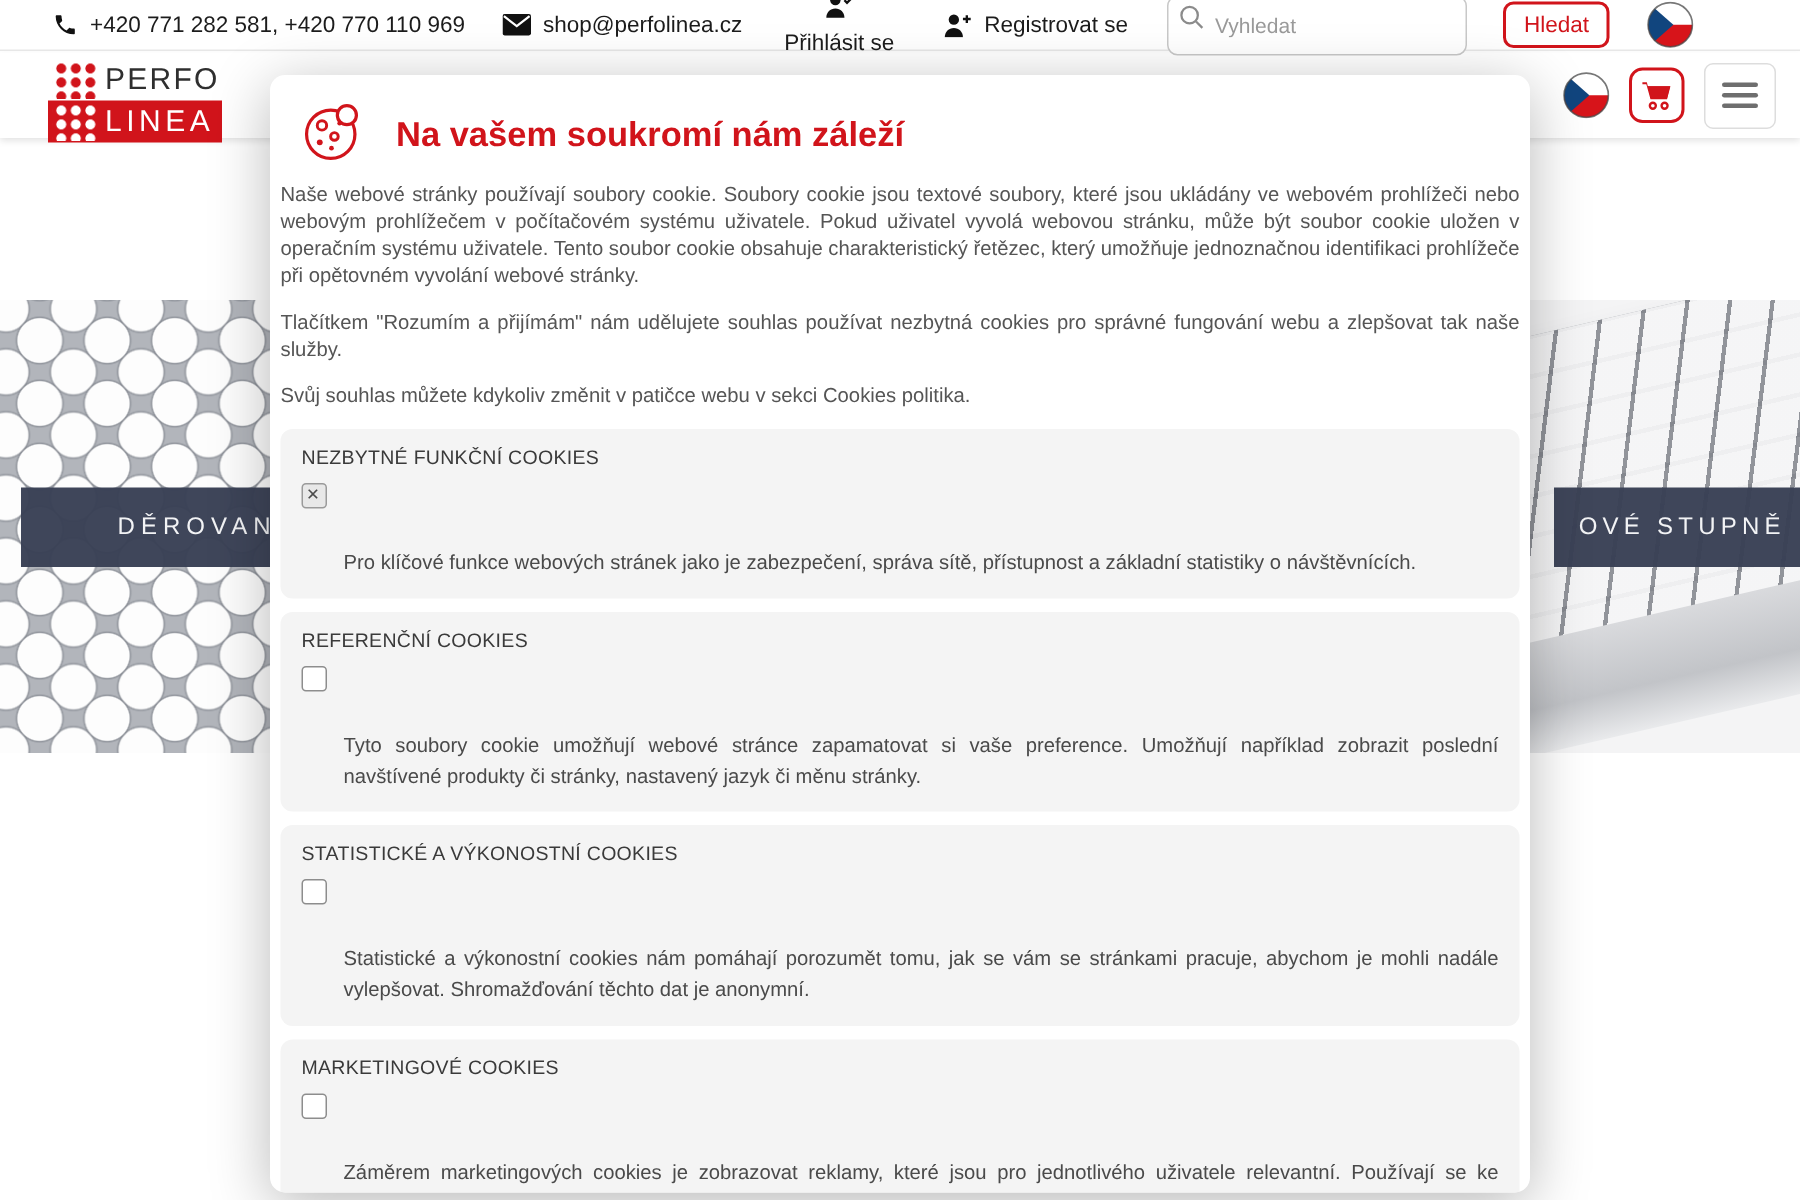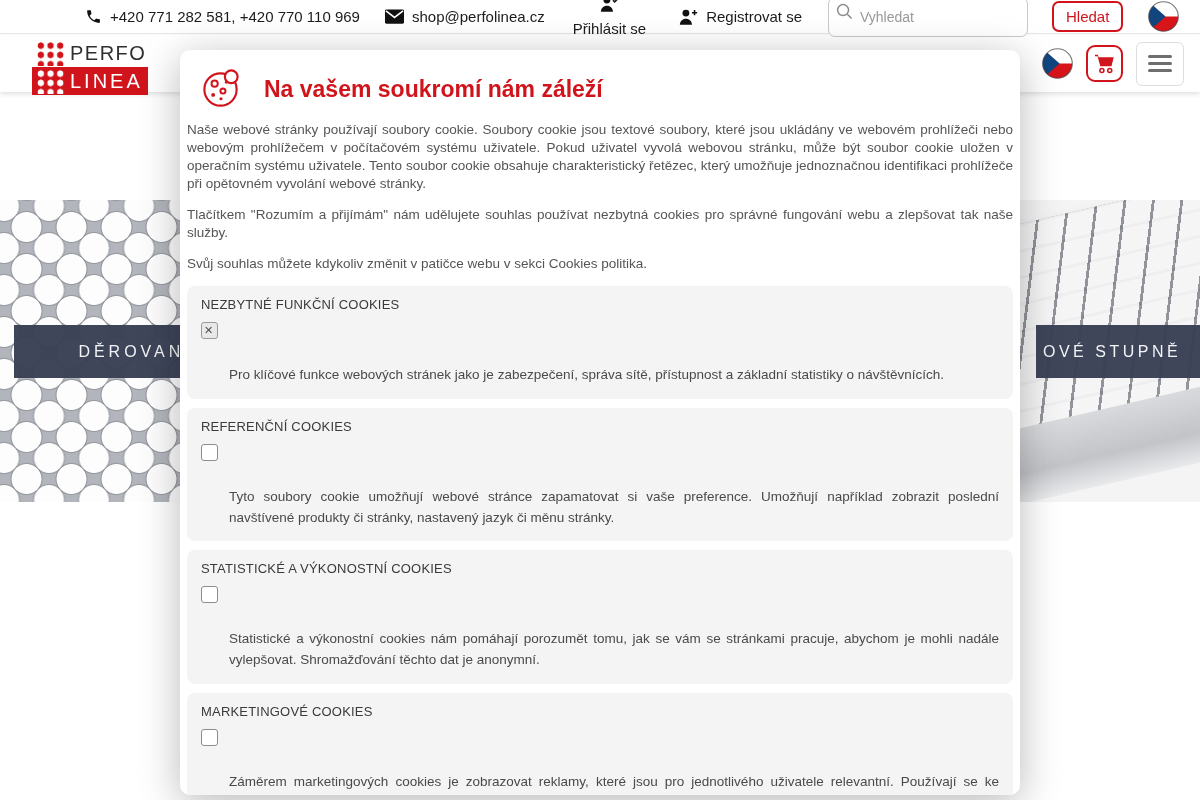--- a/index.html
+++ b/index.html
@@ -2,21 +2,21 @@
 <html lang="cs"><head>
 <meta charset="utf-8">
 <style>
   * { margin:0; padding:0; box-sizing:border-box; }
   html,body { width:1200px; height:800px; overflow:hidden; background:#fff;
     font-family:"Liberation Sans", "DejaVu Sans", sans-serif; }
   .stage { position:relative; width:1200px; height:800px; background:#fff; }
 
   
   .topbar { position:absolute; top:0; left:0; right:0; height:34px; background:#fff;
-    border-bottom:1px solid #e7e7e7; display:flex; align-items:center; padding-left:85px; z-index:5; }
+    border-bottom:1px solid #e7e7e7; display:flex; align-items:center; padding-left:35px; z-index:5; }
   .topbar .grp { display:flex; align-items:center; gap:8px; font-size:15px; color:#1c1c1c; white-space:nowrap; }
   .tb-phone { margin-right:25px; }
   .tb-mail  { margin-right:28px; }
   .tb-login { margin-right:33px; cursor:pointer;flex-direction:column; }
   .tb-reg   { margin-right:26px; cursor:pointer; }
   .searchwrap { position:relative; margin-right:24px; }
   .searchwrap input { width:200px; height:40px; border:1px solid #c8c8c8; border-radius:7px;
     padding:0 8px 0 31px; font-size:14px; color:#333; outline:none; background:#fff;
     font-family:"Liberation Sans", sans-serif; }
   .searchwrap input::placeholder { color:#9a9a9a; }
@@ -56,21 +56,21 @@
     transform:rotate(-13deg) skewX(-20deg);
     background:
       repeating-linear-gradient(90deg, rgba(130,133,140,.85) 0 3px, rgba(246,246,247,.92) 3px 30px),
       repeating-linear-gradient(0deg, rgba(140,143,150,.9) 0 3px, rgba(225,226,229,.55) 3px 26px);
     box-shadow:0 14px 18px rgba(120,122,128,.45); }
   .grating-edge { position:absolute; right:-40px; top:212px; width:290px; height:74px;
     transform:rotate(-13deg) skewX(-20deg); background:linear-gradient(180deg,#d9dadd,#c2c4c8 60%,#e9eaec); }
   .banner { position:absolute; top:125px; height:53px; background:rgba(57,64,85,.97);
     display:flex; align-items:center; color:#f2f3f5; font-size:16px; letter-spacing:4px; white-space:nowrap; overflow:hidden; }
   .banner.left  { left:0; width:190px; justify-content:flex-end; padding-right:5px;margin-left:14px; }
-  .banner.right { right:0; width:164px; justify-content:flex-start; padding-left:7px; letter-spacing:3.5px; }
+  .banner.right { right:0; width:164px; justify-content:center; padding-left:7px; letter-spacing:3.5px; }
 
   
   .modal { position:absolute; left:180px; top:50px; width:840px; height:745px; background:#fff;
     border-radius:10px; box-shadow:0 8px 40px rgba(0,0,0,.28); z-index:20;
     padding:10px 7px 12px; overflow:hidden; }
   .modal-title-row { display:flex; align-items:center; gap:22px; margin:8px 0 10px 12px; }
   .modal-title { color:#d1141b; font-size:23px; }
   .modal p { font-size:13.5px; line-height:1.33; color:#555; text-align:justify; margin-bottom:13px; }
   .cookie-section { background:#f4f4f4; border-radius:8px; padding:11px 14px 13px; margin-bottom:9px; }
   .cookie-section h3 { font-size:13px; font-weight:400; color:#3a3a3a; letter-spacing:.2px; margin-bottom:9px; }

